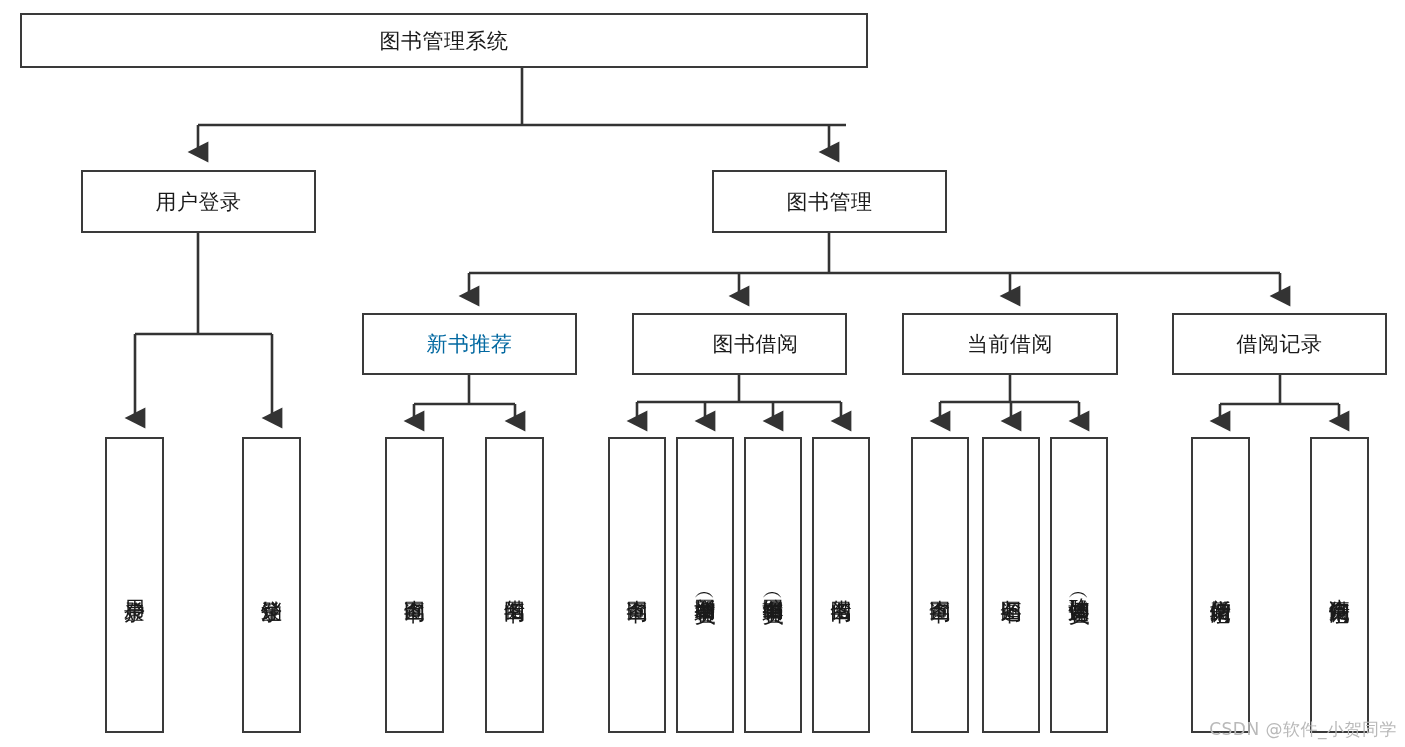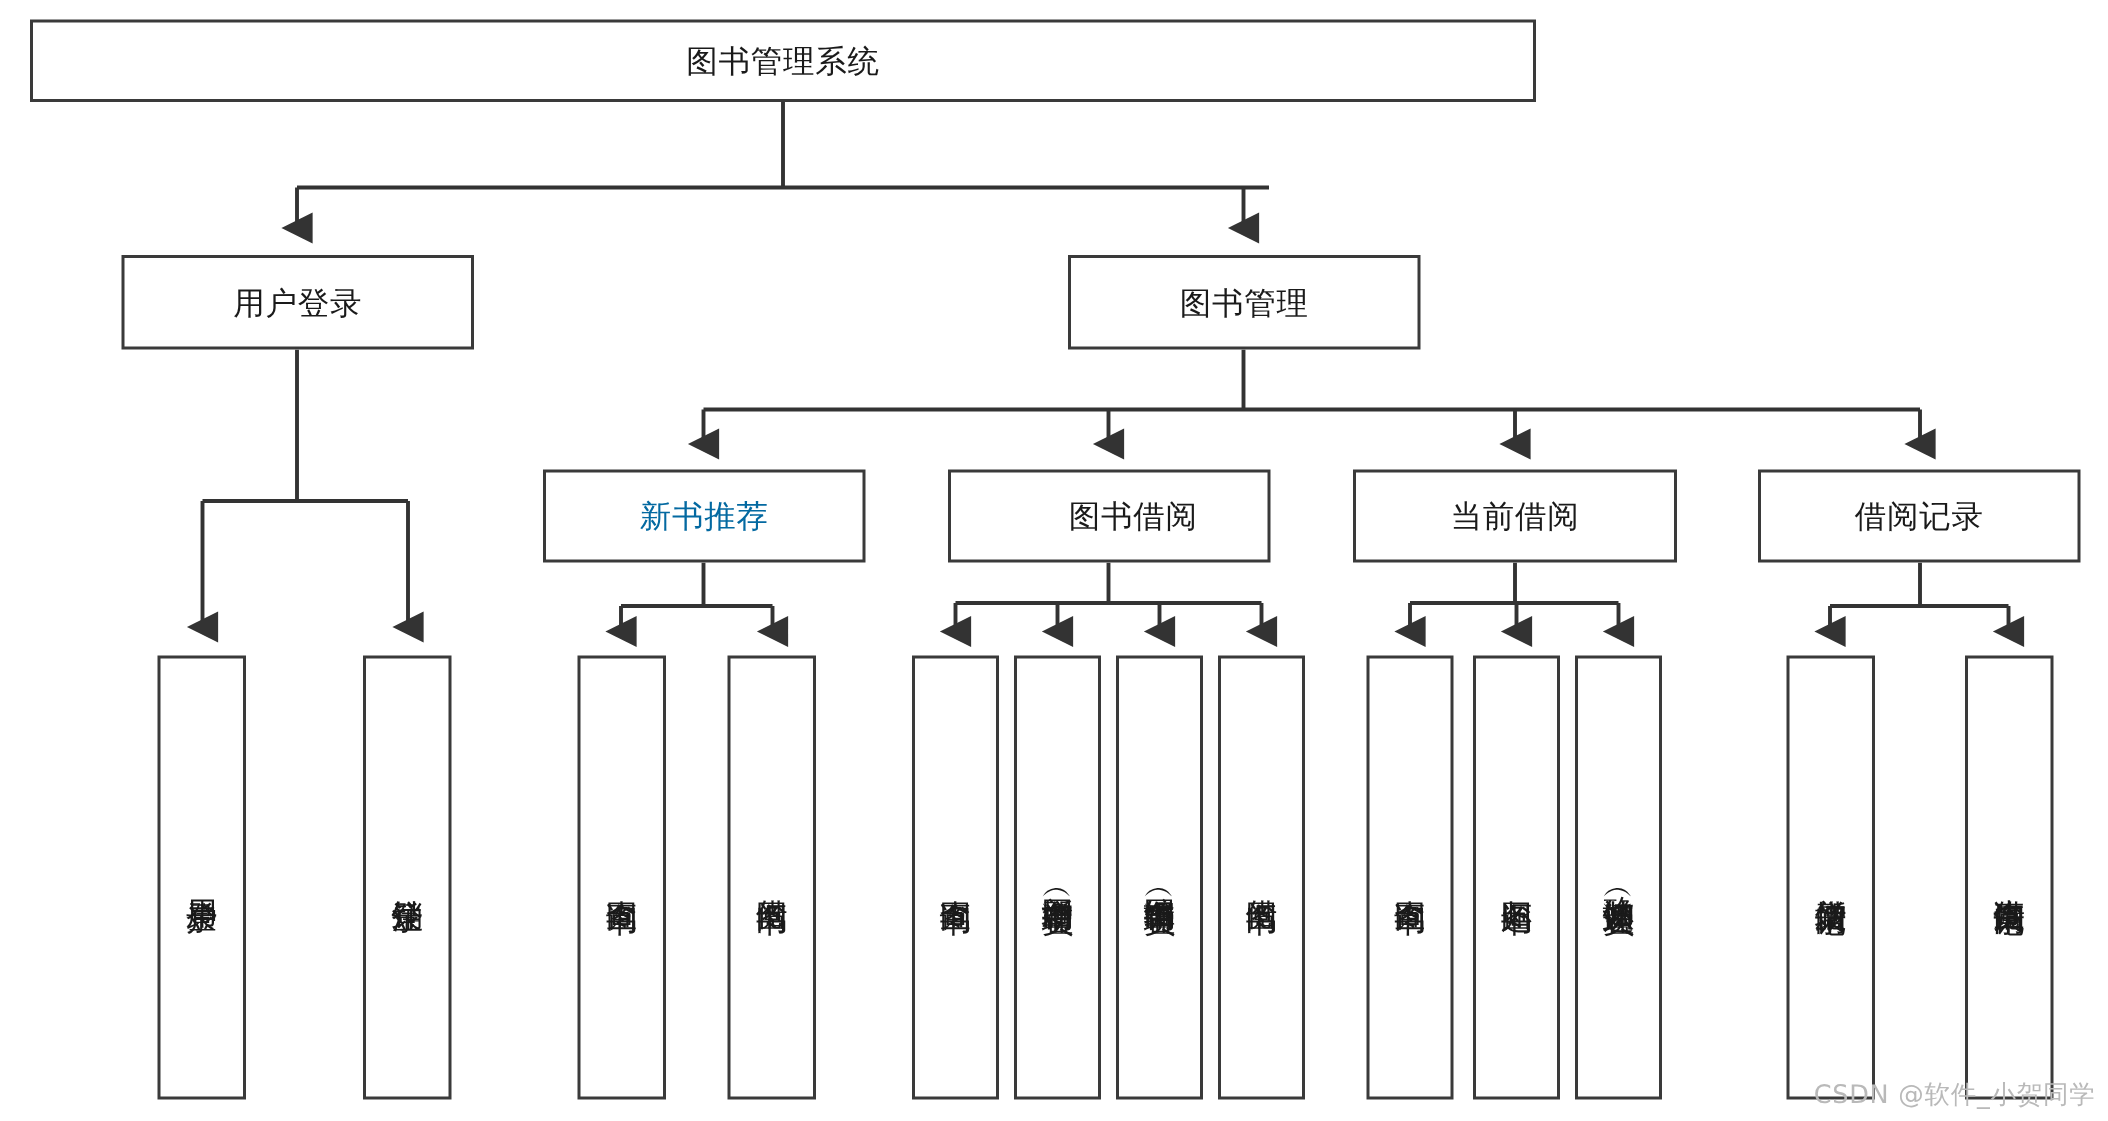--- a/index.html
+++ b/index.html
@@ -116,21 +116,21 @@
       <path d="M 1011 402 L 1011 421" marker-end="url(#arrowhead)"></path>
       <path d="M 1079 402 L 1079 421" marker-end="url(#arrowhead)"></path>
 
       <path d="M 1280 375 L 1280 404"></path>
       <path d="M 1220 404 L 1339 404"></path>
       <path d="M 1220 404 L 1220 421" marker-end="url(#arrowhead)"></path>
       <path d="M 1339 404 L 1339 421" marker-end="url(#arrowhead)"></path>
     </g>
   </svg>
 
-  <div class="node horizontal" style="left: 20px; top: 13px; width: 1004px; height: 55px; border-color: rgb(58, 58, 58); color: rgb(26, 26, 26);">
+  <div class="node horizontal" style="left: 20px; top: 13px; width: 848px; height: 55px; border-color: rgb(58, 58, 58); color: rgb(26, 26, 26);">
     <span class="node-label">图书管理系统</span>
   </div>
 
   <div class="node horizontal" style="left: 81px; top: 170px; width: 235px; height: 63px; border-color: rgb(58, 58, 58); color: rgb(26, 26, 26);">
     <span class="node-label">用户登录</span>
   </div>
   <div class="node horizontal" style="left: 712px; top: 170px; width: 235px; height: 63px; border-color: rgb(58, 58, 58); color: rgb(26, 26, 26);">
     <span class="node-label">图书管理</span>
   </div>
 

